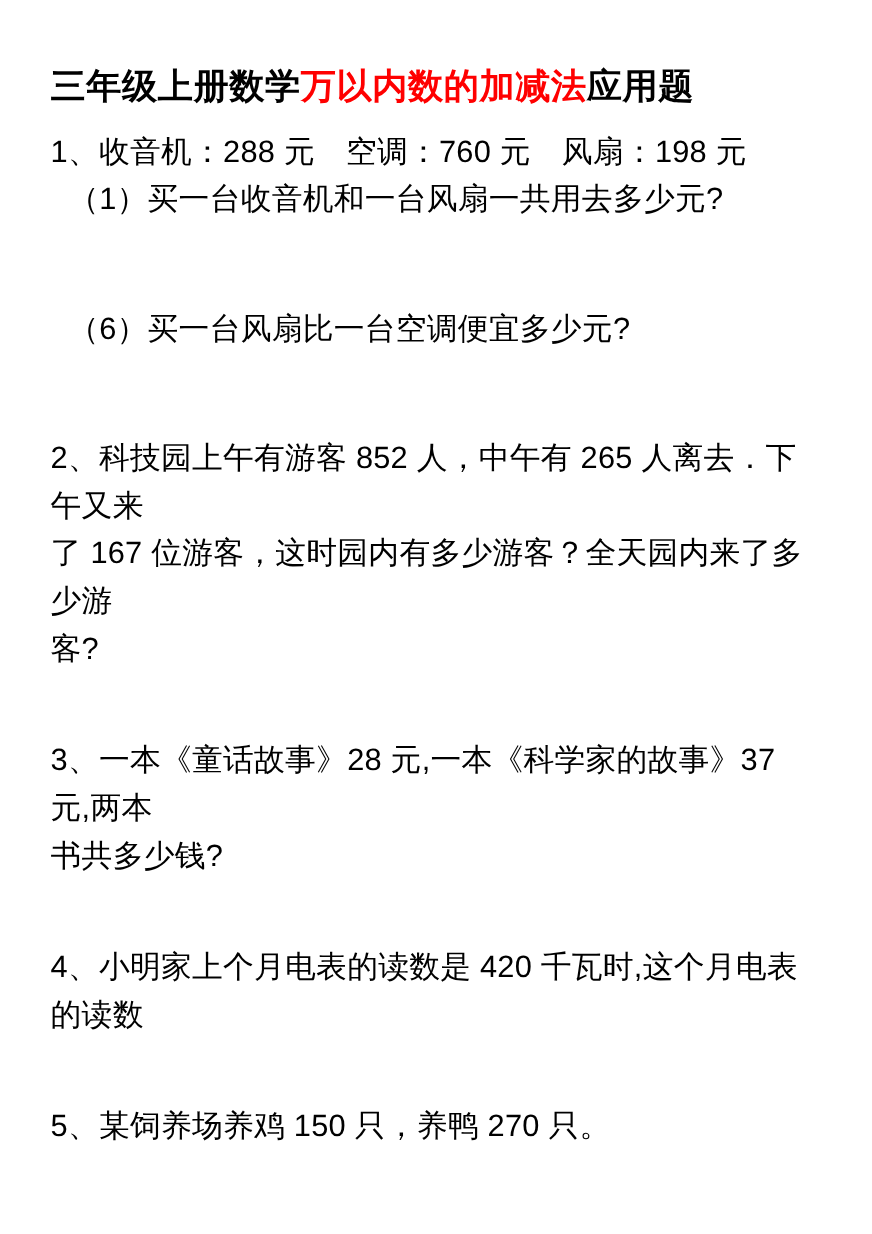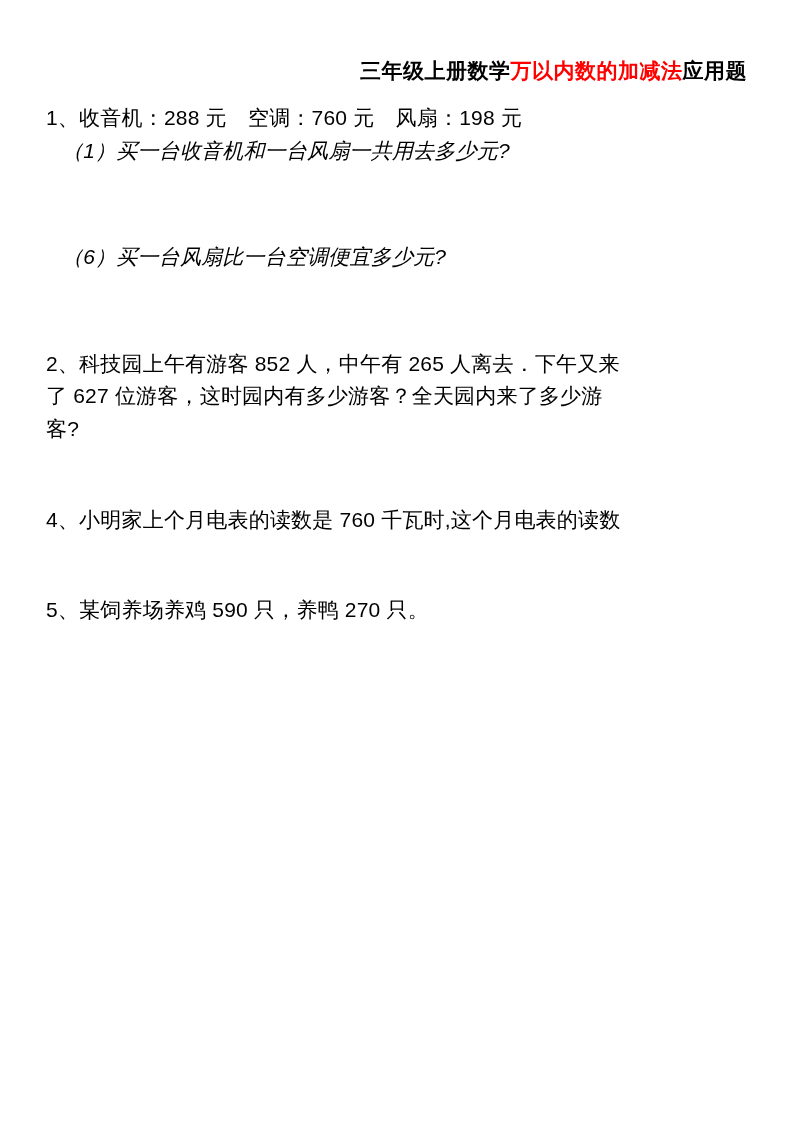--- a/index.html
+++ b/index.html
@@ -15,42 +15,41 @@
     position: relative;
     overflow: hidden;
   }
   .page {
     box-sizing: border-box;
     width: 793px;
     height: 1122px;
     padding: 58px 46px 0 46px;
   }
   .title {
-    text-align: right;
-    font-size: 21px;
+    text-align: left;
+    font-size: 32px;
     font-weight: bold;
     letter-spacing: 0.5px;
     margin: 0 0 18px 0;
     line-height: 1.25;
     white-space: nowrap;
   }
   .title .accent {
     color: #ff0000;
   }
   .q-block {
     margin-bottom: 0;
   }
   .line {
-    font-size: 21px;
+    font-size: 28px;
     line-height: 1.55;
     letter-spacing: 0.2px;
   }
   .line.indent {
     padding-left: 16px;
-    font-style: italic;
   }
   .spacer-lg { height: 74px; }
   .spacer-md { height: 58px; }
 </style>
 </head>
 <body>
 
 <div class="page">
 
   <h1 class="title">
@@ -60,28 +59,33 @@
   <div class="q-block">
     <div class="line">1、收音机：288 元　空调：760 元　风扇：198 元</div>
     <div class="line indent">（1）买一台收音机和一台风扇一共用去多少元?</div>
     <div class="spacer-lg"></div>
     <div class="line indent">（6）买一台风扇比一台空调便宜多少元?</div>
     <div class="spacer-lg"></div>
   </div>
 
   <div class="q-block">
     <div class="line">2、科技园上午有游客 852 人，中午有 265 人离去．下午又来</div>
-    <div class="line">了 627 位游客，这时园内有多少游客？全天园内来了多少游</div>
+    <div class="line">了 167 位游客，这时园内有多少游客？全天园内来了多少游</div>
     <div class="line">客?</div>
     <div class="spacer-md"></div>
   </div>
 
-
   <div class="q-block">
-    <div class="line">4、小明家上个月电表的读数是 760 千瓦时,这个月电表的读数</div>
+    <div class="line">3、一本《童话故事》28 元,一本《科学家的故事》37 元,两本</div>
+    <div class="line">书共多少钱?</div>
     <div class="spacer-md"></div>
   </div>
 
   <div class="q-block">
-    <div class="line">5、某饲养场养鸡 590 只，养鸭 270 只。</div>
+    <div class="line">4、小明家上个月电表的读数是 420 千瓦时,这个月电表的读数</div>
+    <div class="spacer-md"></div>
+  </div>
+
+  <div class="q-block">
+    <div class="line">5、某饲养场养鸡 150 只，养鸭 270 只。</div>
   </div>
 
 </div>
 
 </body></html>

